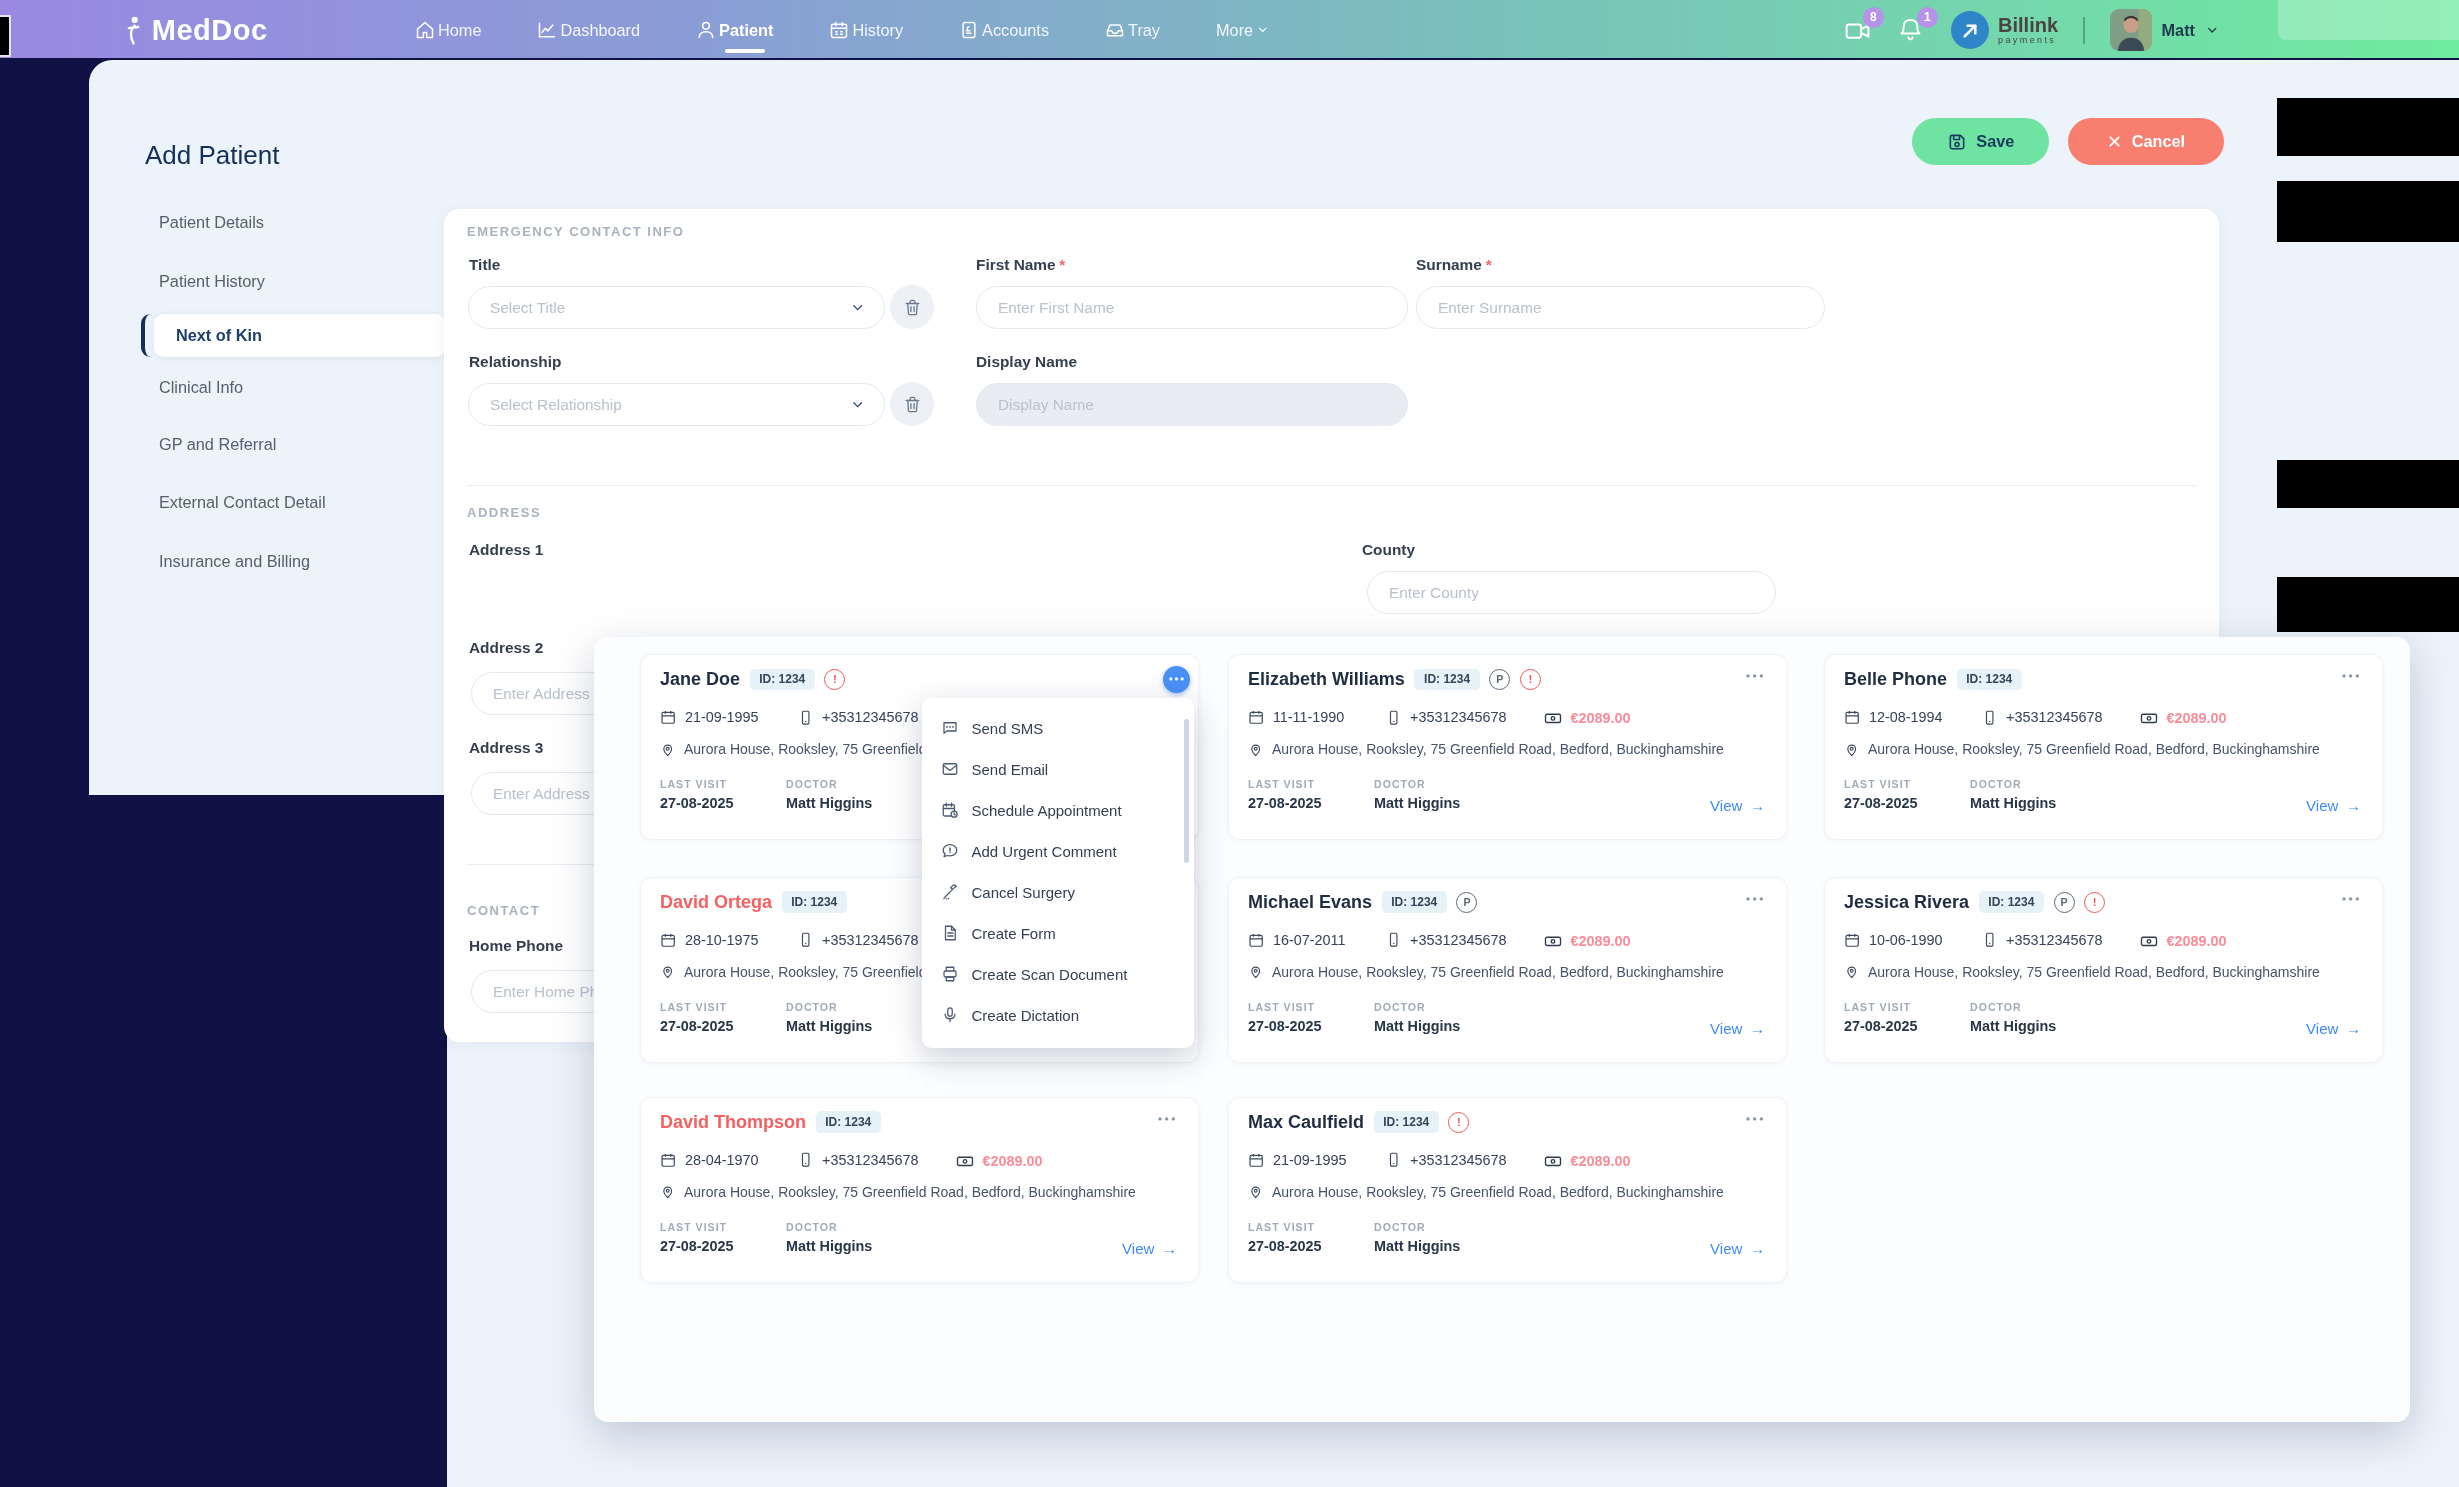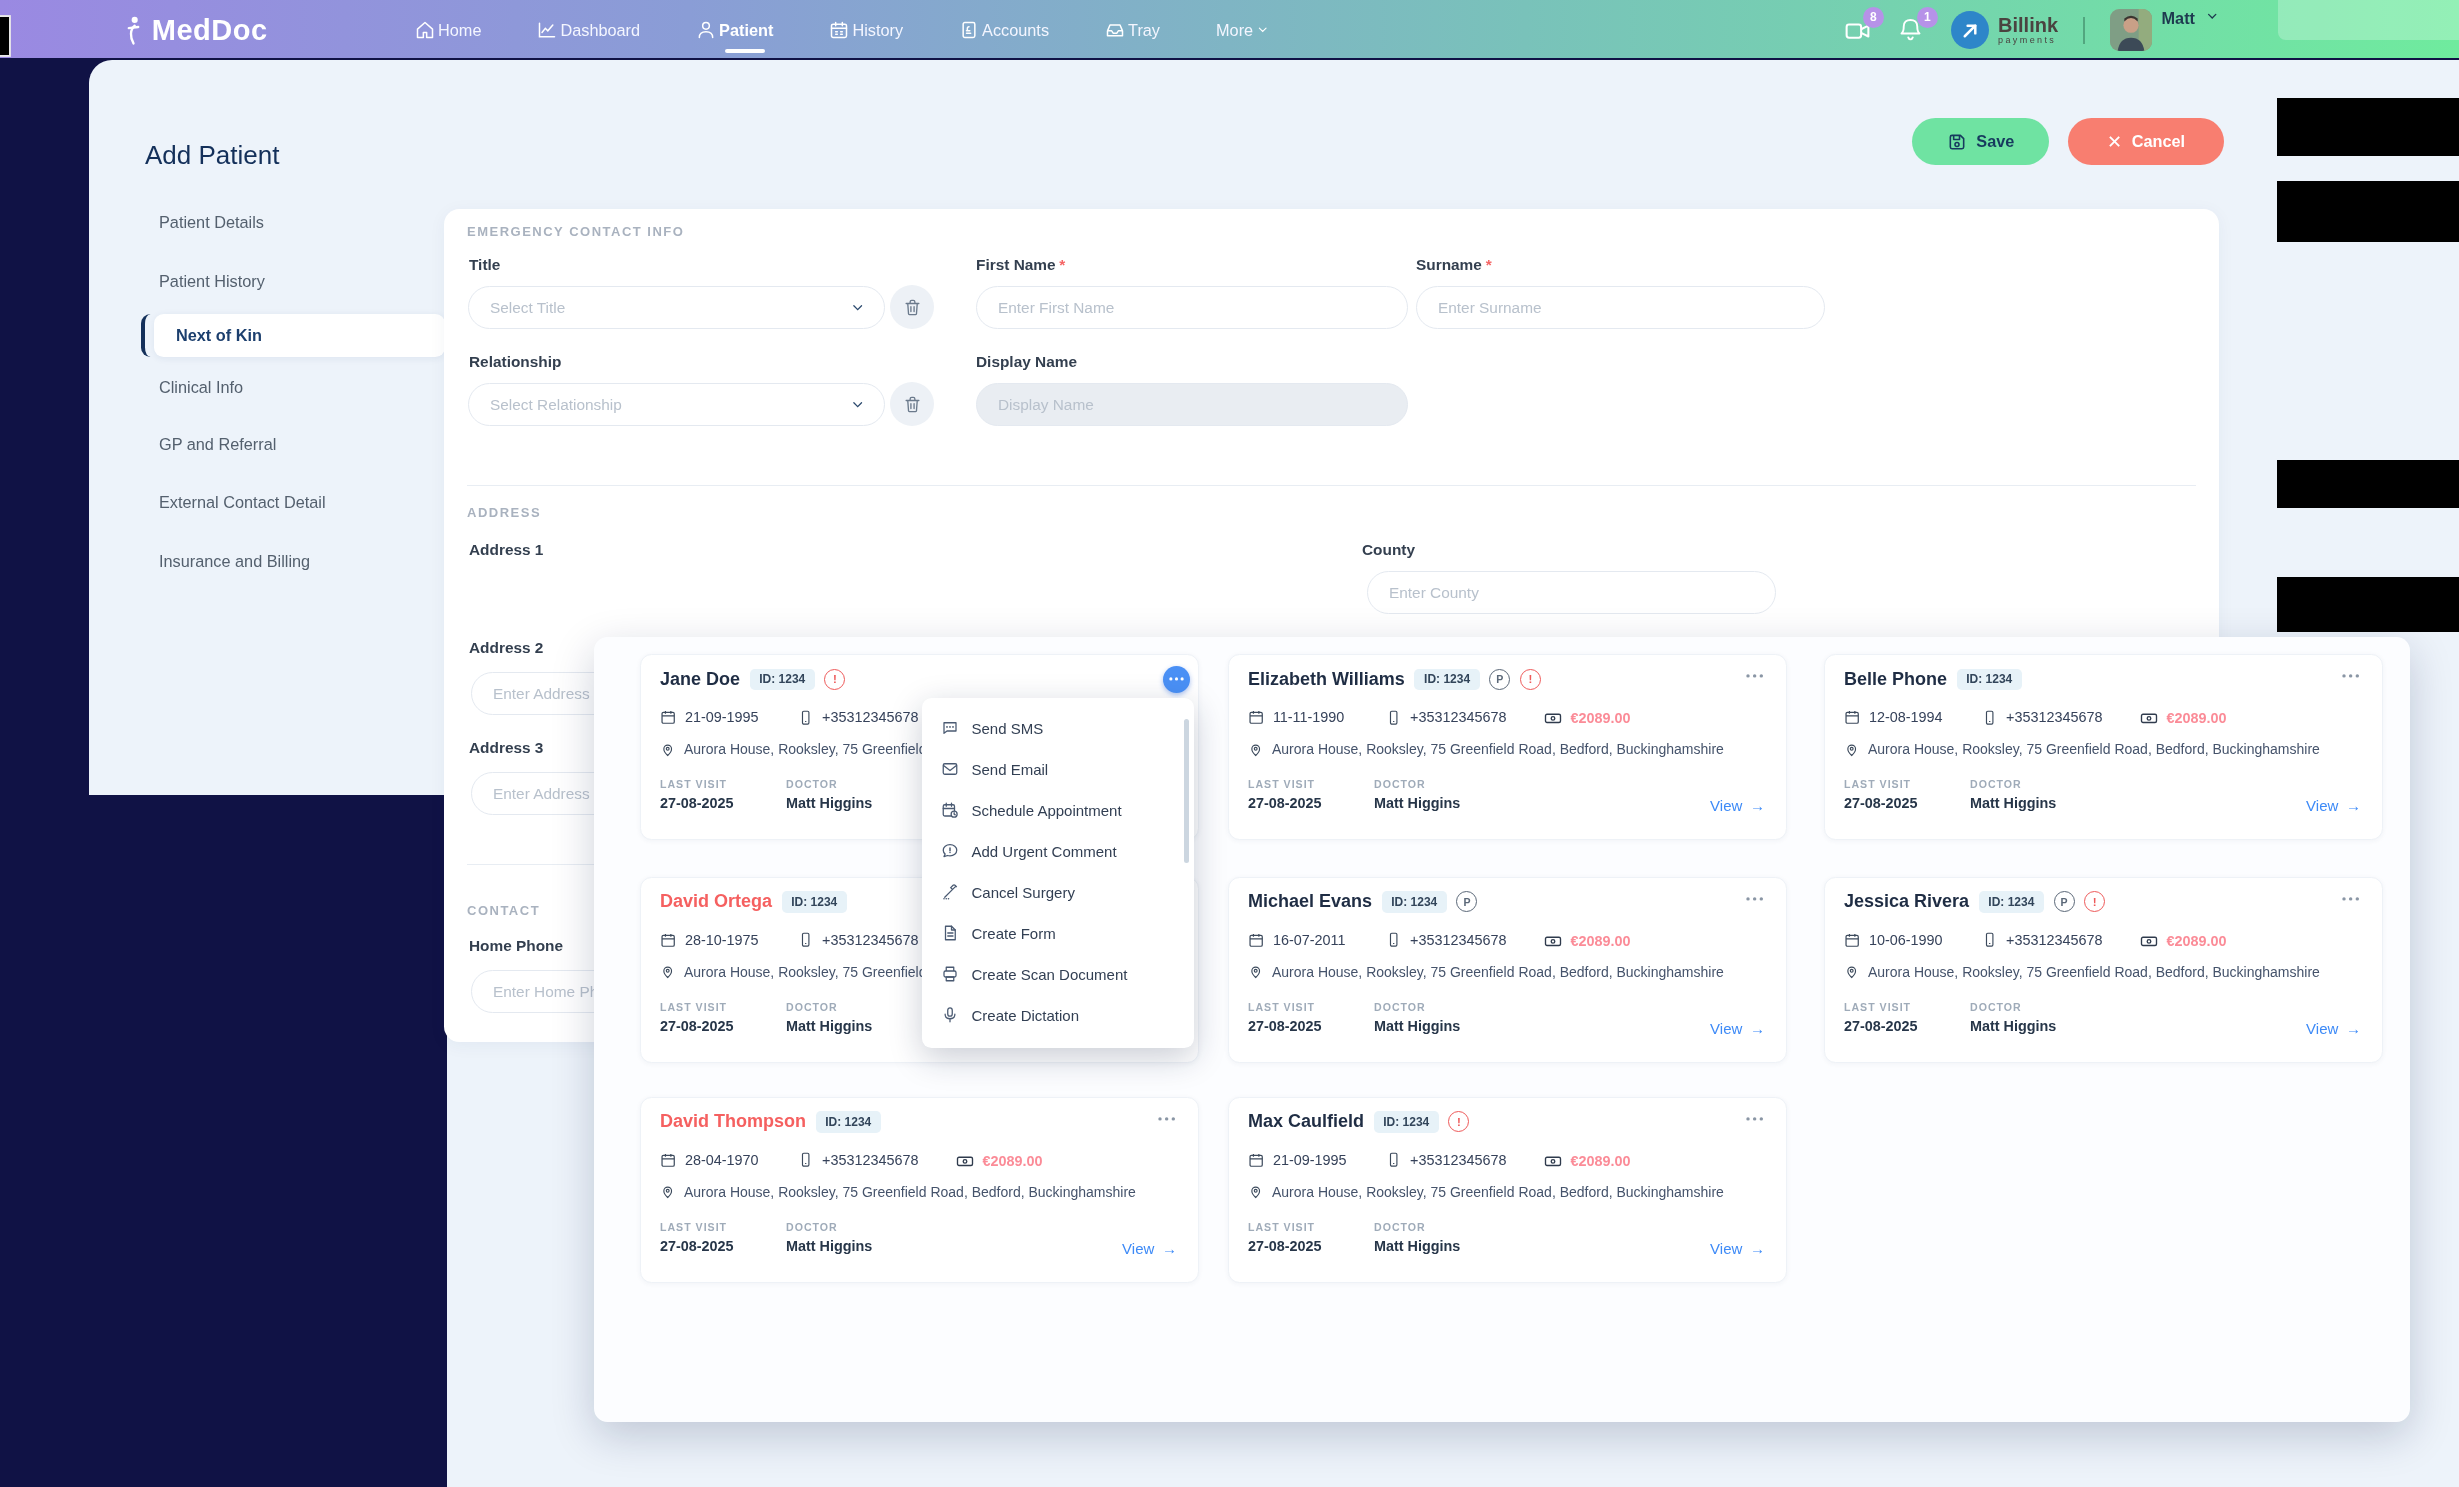--- a/index.html
+++ b/index.html
@@ -18,21 +18,21 @@
   .nav-right{position:absolute;right:240px;top:0;height:60px;display:flex;align-items:center;gap:25px;}
   .icon-badge{position:relative;width:29px;height:29px;}
   .badge{position:absolute;top:-8.6px;right:-11.5px;min-width:21px;height:21px;border-radius:10.6px;background:#b692e8;color:#fff;
     font-size:12px;font-weight:700;display:flex;align-items:center;justify-content:center;}
   .billink{display:flex;align-items:center;gap:8.6px;}
   .billink-circle{width:38px;height:38px;border-radius:50%;background:#2e86c9;display:flex;align-items:center;justify-content:center;}
   .billink-text{display:flex;flex-direction:column;line-height:1;}
   .billink-name{font-size:20px;font-weight:700;color:#4a4340;}
   .billink-sub{font-size:9px;letter-spacing:2.4px;color:#4a4340;margin-top:1.9px;}
   .nav-divider{width:1.9px;height:27px;background:rgba(20,70,50,.35);}
-  .user{display:flex;gap:9.6px;color:#1e3a4f;font-size:16.3px;font-weight:600;cursor:pointer;}
+  .user{display:flex;align-items:center;gap:9.6px;color:#1e3a4f;font-size:16.3px;font-weight:600;cursor:pointer;}
   .avatar{width:42px;height:42px;border-radius:9.6px;overflow:hidden;background:#8fae8b;display:block;}
   .nav-corner-overlay{position:absolute;right:0;top:0;width:181px;height:40px;background:rgba(255,255,255,.25);border-radius:0 0 0 7.7px;}
   .corner-sliver{position:absolute;left:0;top:17.3px;width:8.6px;height:38px;background:#000;box-shadow:0 0 0 1.9px #e9e9e9;z-index:60;}
 
   
   .light-panel{position:absolute;left:89px;top:60px;right:0;bottom:0;background:#edf3fa;border-top-left-radius:23px;z-index:1;}
   .dark-bottom{position:absolute;left:0;top:795px;width:447px;bottom:0;background:#101245;z-index:3;}
   .page-title{position:absolute;left:145px;top:140px;font-size:26px;font-weight:400;color:#14305a;z-index:4;margin:0;}
   .btn{position:absolute;top:118px;height:47px;border:none;border-radius:24px;display:flex;align-items:center;justify-content:center;
     gap:9.6px;font-size:16.3px;font-weight:700;cursor:pointer;z-index:4;font-family:"Liberation Sans",sans-serif;}
@@ -62,21 +62,21 @@
     align-items:center;justify-content:space-between;padding:0 19px 0 21px;font-size:15.4px;color:#b8c1cc;cursor:pointer;box-sizing:border-box;}
   .trash-btn{position:absolute;width:44px;height:44px;border-radius:50%;background:#edf1f6;border:none;display:flex;
     align-items:center;justify-content:center;cursor:pointer;}
   .divider{position:absolute;left:23px;width:1729px;height:1px;background:#e8edf3;}
 
   
   .popup{position:absolute;left:594px;top:637px;width:1816px;height:785px;background:#fcfdff;border-radius:13.4px;
     box-shadow:0 13.4px 44px rgba(10,25,70,.20);z-index:20;}
   .card{position:absolute;width:557px;height:184px;background:#fff;border:1px solid #eef2f7;border-radius:11.5px;
     box-shadow:0 1px 5.8px rgba(30,50,90,.05);}
-  .chead{position:absolute;left:19px;top:13.4px;display:flex;gap:9.6px;}
+  .chead{position:absolute;left:19px;top:13.4px;display:flex;align-items:center;gap:9.6px;}
   .cname{font-size:18px;font-weight:700;color:#1f2d44;}
   .cname.red{color:#f56060;}
   .cid{background:#e7f2f8;color:#32455a;font-size:12px;font-weight:600;padding:3.8px 9.6px;border-radius:4.8px;}
   .icp{width:21px;height:21px;border:1.5px solid #5b6878;border-radius:50%;color:#5b6878;font-size:10.6px;font-weight:700;
     display:flex;align-items:center;justify-content:center;box-sizing:border-box;}
   .ica{width:21px;height:21px;border:1.5px solid #ee5a5a;border-radius:50%;color:#ee5a5a;font-size:11.5px;font-weight:700;
     display:flex;align-items:center;justify-content:center;box-sizing:border-box;}
   .cdots{position:absolute;right:19px;top:15.4px;background:none;border:none;cursor:pointer;padding:3.8px;}
   .cdots-active{position:absolute;right:7.7px;top:10.6px;width:27px;height:27px;border-radius:50%;background:#4a90f5;border:none;
     display:flex;align-items:center;justify-content:center;cursor:pointer;box-shadow:0 1.9px 5.8px rgba(40,100,220,.4);}

